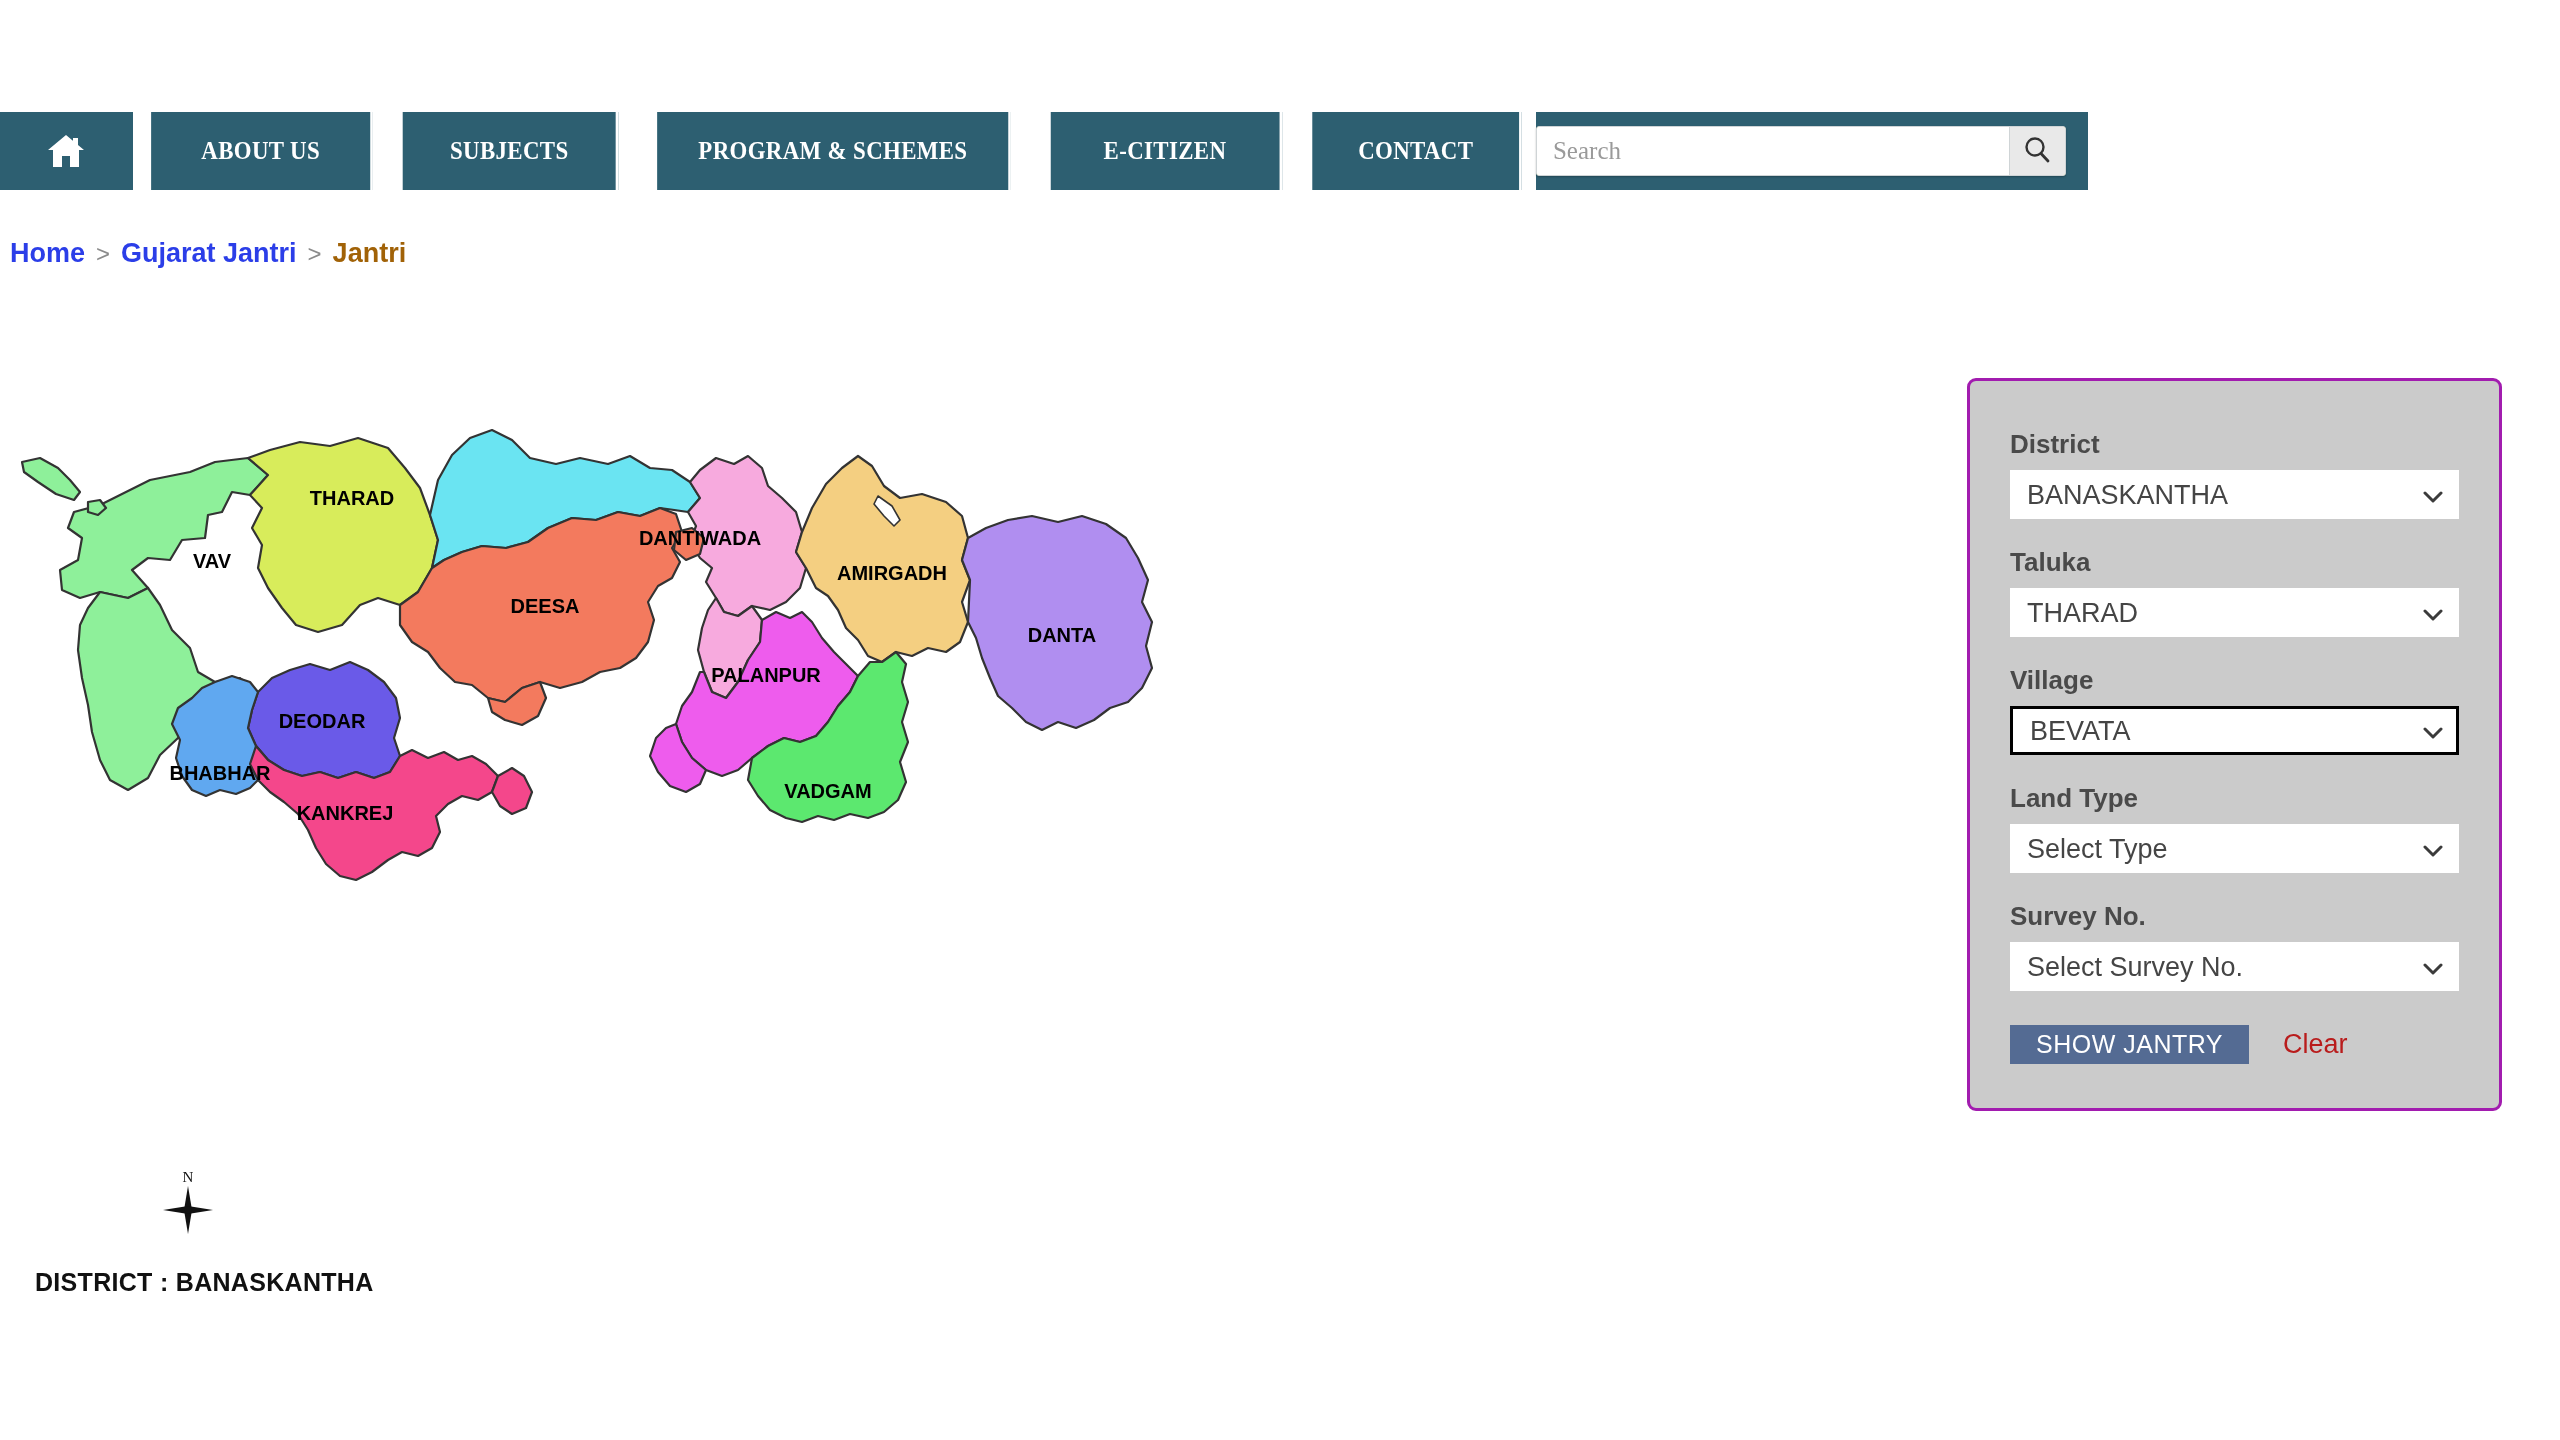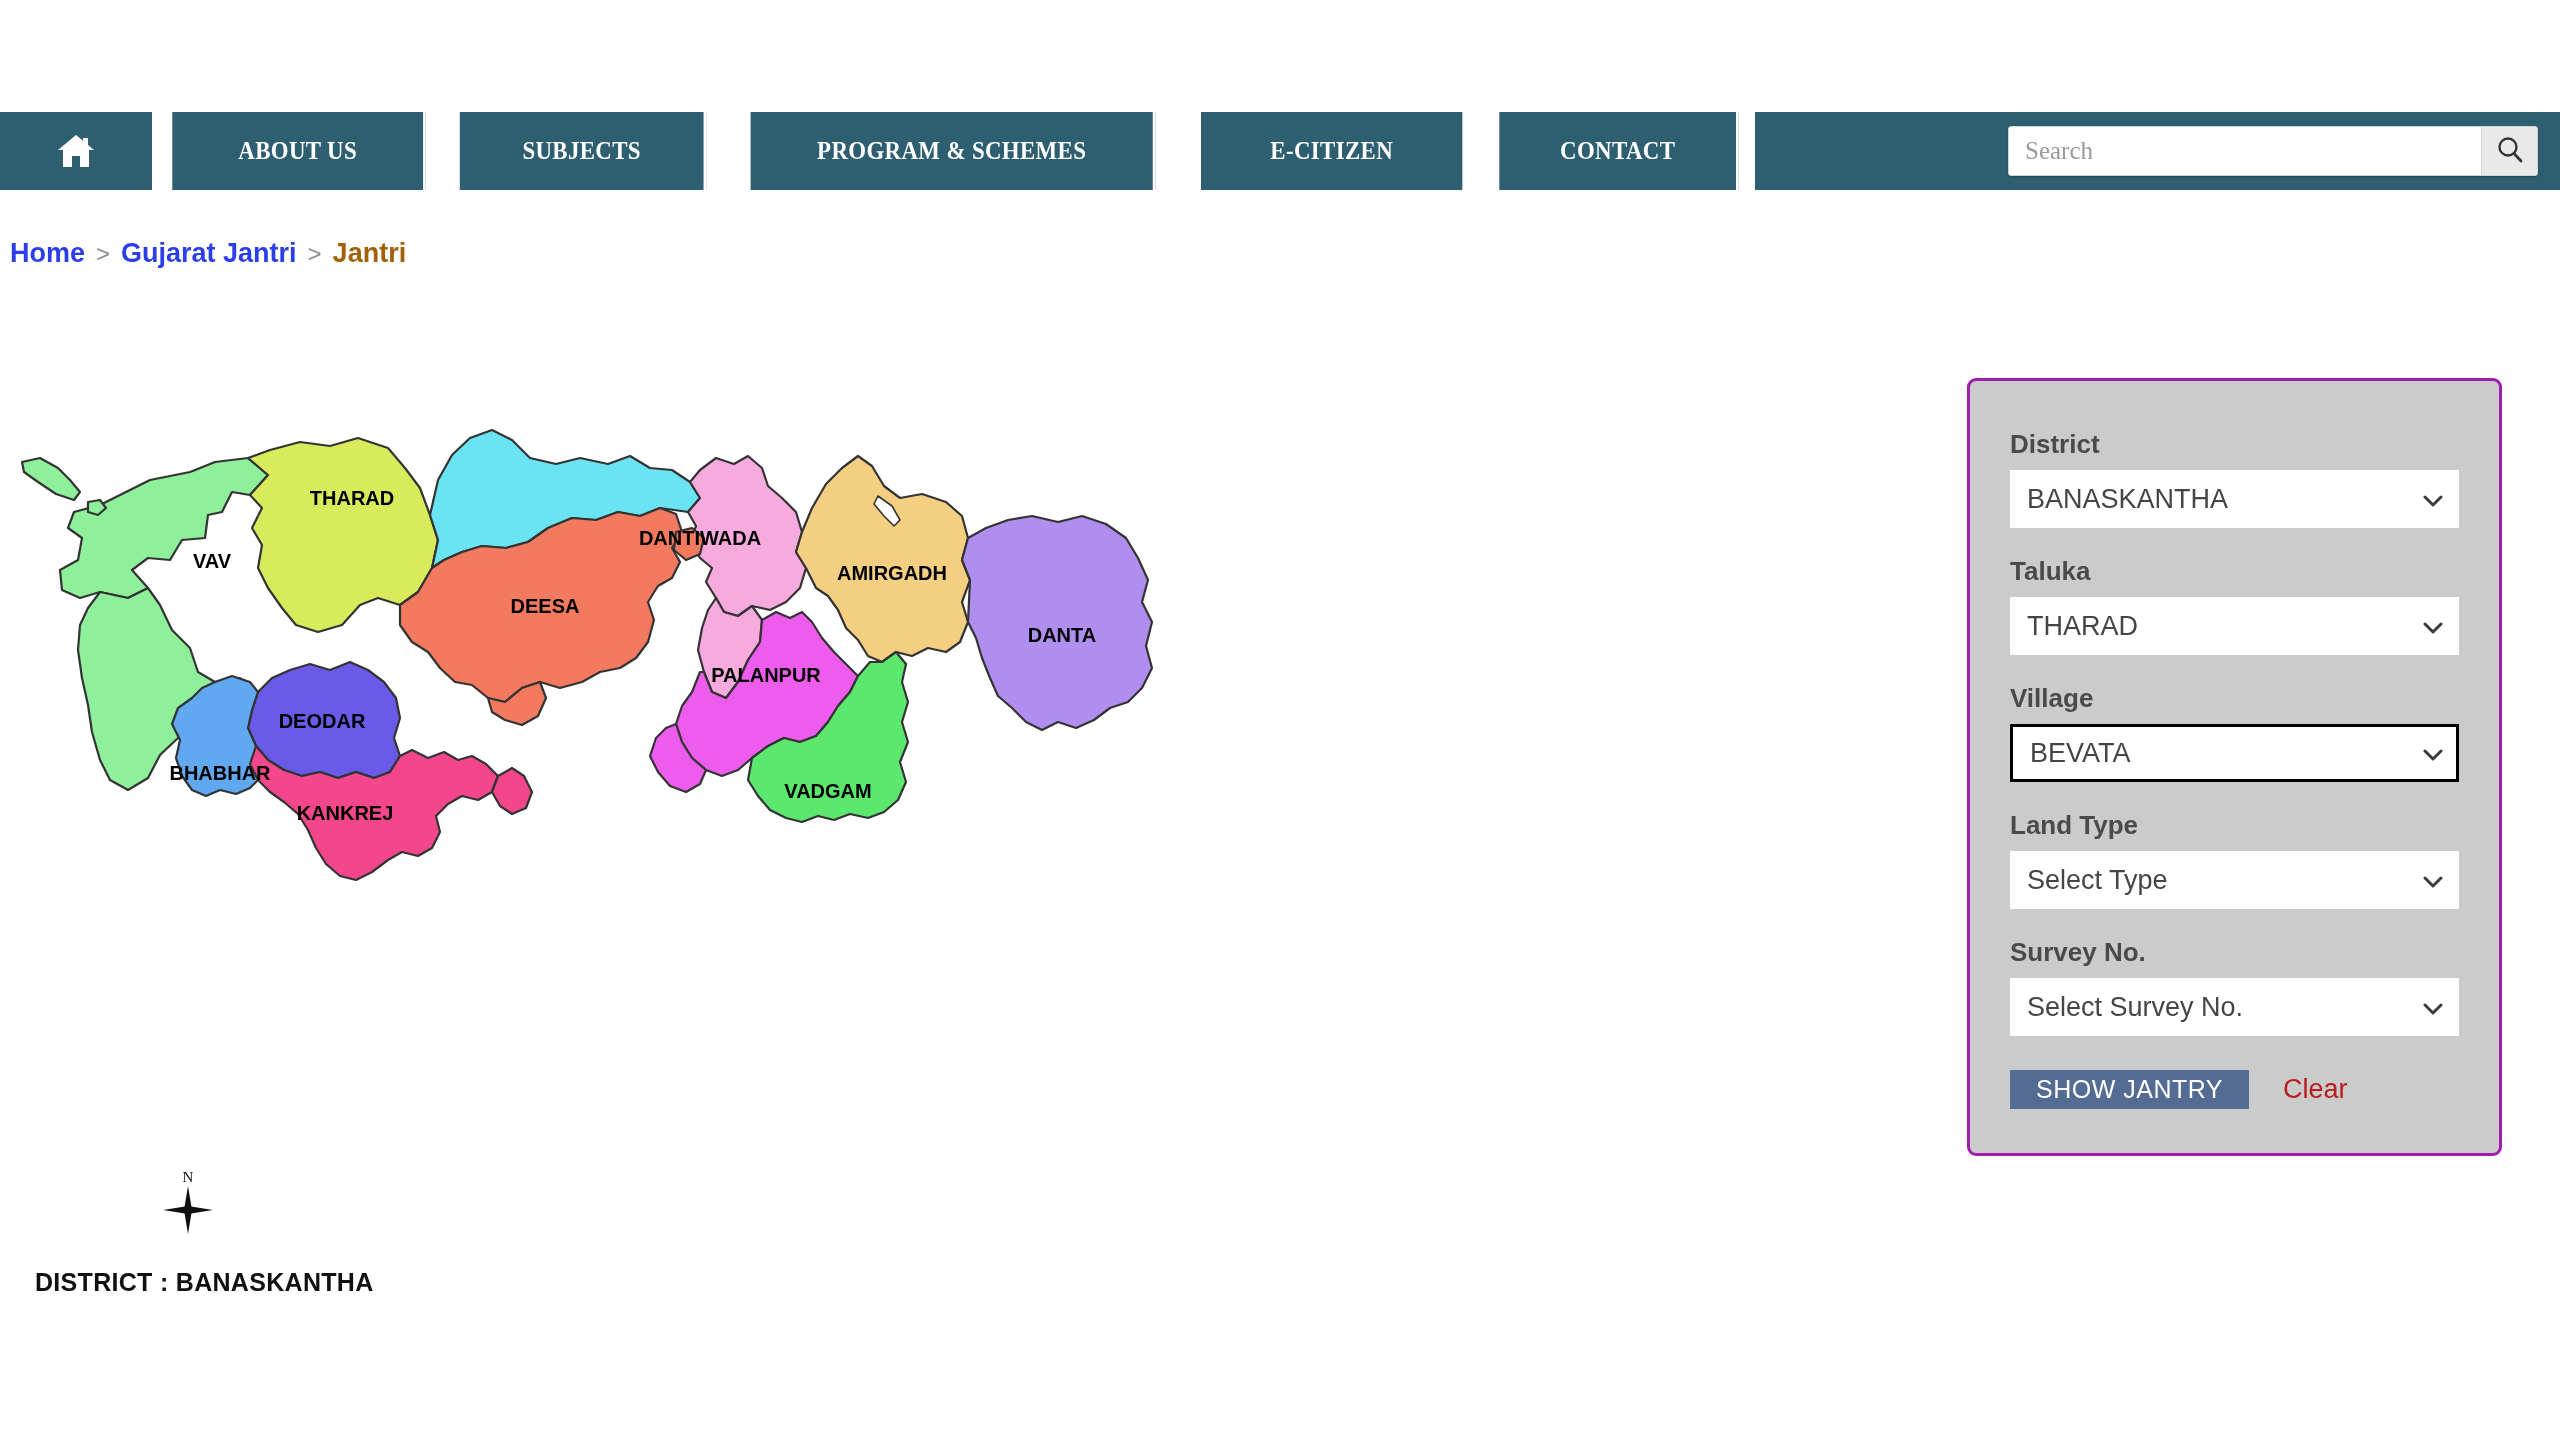--- a/index.html
+++ b/index.html
@@ -8,21 +8,21 @@
     width: 2560px; height: 1440px;
     background: #ffffff;
     font-family: "Liberation Sans", sans-serif;
     overflow: hidden;
   }
 
   
   #navbar {
     position: absolute;
     left: 0; top: 112px;
-    width: 2560px; height: 78px;
+    width: 2088px; height: 78px;
     display: flex;
     align-items: stretch;
   }
   .nav-item {
     background: #2d5f71;
     color: #ffffff;
     display: flex;
     align-items: center;
     justify-content: center;
     border-right: 3px solid #ffffff;
@@ -147,21 +147,21 @@
     font-size: 26px;
     font-weight: 700;
     color: #4a4a4a;
     margin-bottom: 10px;
     font-family: "Liberation Sans", sans-serif;
   }
   .field-block { margin-bottom: 28px; }
   .select-wrap {
     position: relative;
     width: 100%;
-    height: 58px;
+    height: 49px;
   }
   .select-wrap select {
     width: 100%;
     height: 100%;
     appearance: none;
     -webkit-appearance: none;
     background: #ffffff;
     border: none;
     outline: none;
     font-size: 27px;

